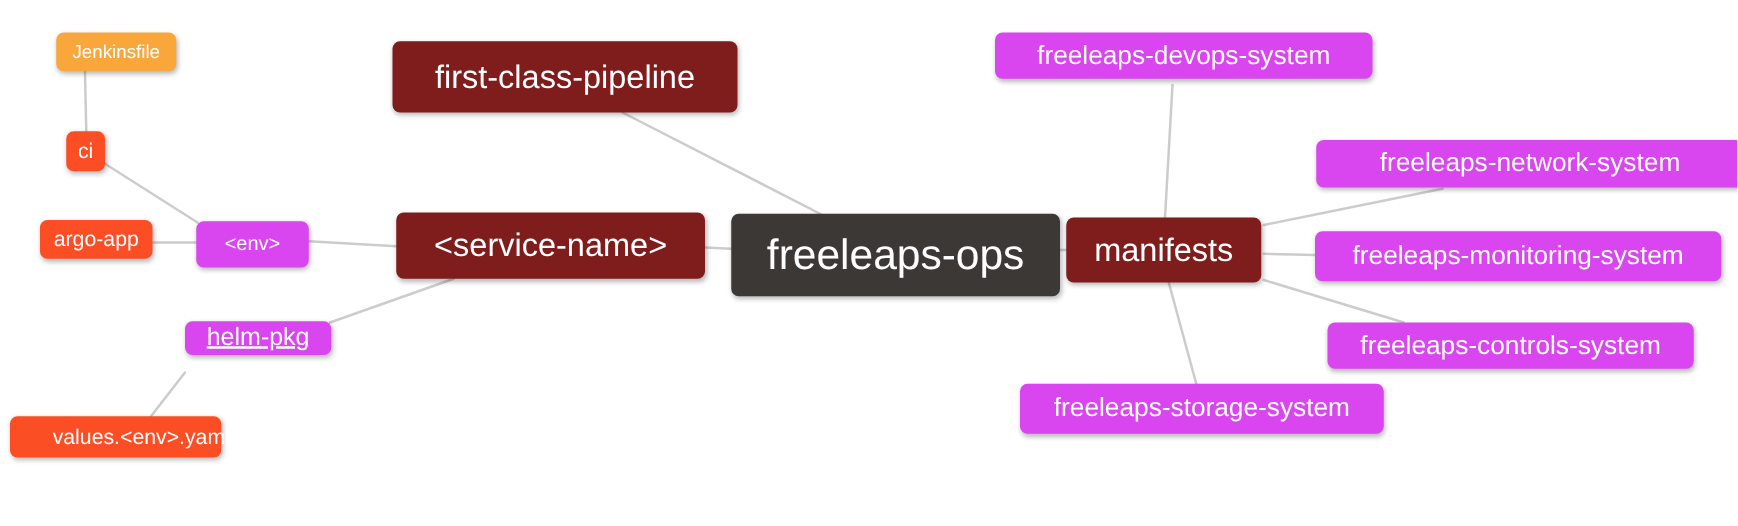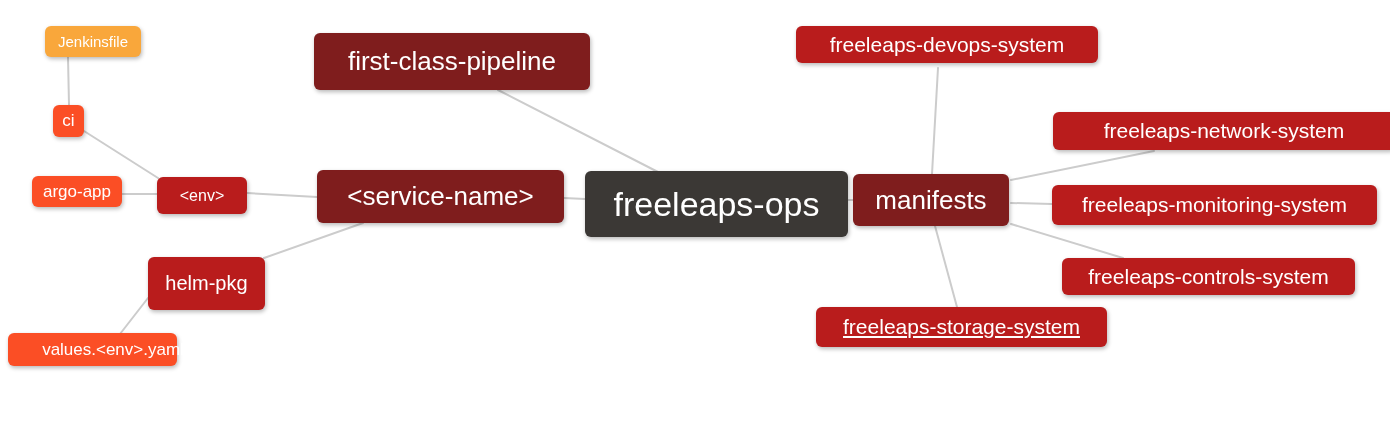--- a/index.html
+++ b/index.html
@@ -27,40 +27,40 @@
     align-items: center;
     justify-content: center;
     color: #ffffff;
     border-radius: 6px;
     box-shadow: 1px 2px 4px rgba(0,0,0,0.28);
     white-space: nowrap;
     cursor: pointer;
     box-sizing: border-box;
   }
   .blue   { background: #7f1d1d; }
-  .green  { background: #b91c1c; }
+  .green  { background: #d946ef; }
   .orange { background: #f9a73b; margin-left: 25px; }
   .red    { background: #fb4e25; }
   .dark   { background: #3b3835; }
 
   .n-jenkinsfile { left: 20px;   top: 26px;  width: 96px;  height: 31px; font-size: 15px; }
   .n-ci          { left: 53px;   top: 105px; width: 31px;  height: 32px; font-size: 17px; }
   .n-argo        { left: 32px;   top: 176px; width: 90px;  height: 31px; font-size: 17px; }
   .n-env         { left: 157px;  top: 177px; width: 90px;  height: 37px; font-size: 16px; }
-  .n-helm        { left: 148px;  top: 257px; width: 117px; height: 53px; font-size: 20px; }
+  .n-helm        { left: 148px;  top: 257px; width: 117px; height: 27px; font-size: 20px; text-decoration: underline; }
   .n-values      { left: 8px;    top: 333px; width: 169px; height: 33px; font-size: 17px; padding-left: 41px; }
   .n-pipeline    { left: 314px;  top: 33px;  width: 276px; height: 57px; font-size: 26px; }
   .n-service     { left: 317px;  top: 170px; width: 247px; height: 53px; font-size: 26px; text-align: center; }
   .n-root        { left: 585px;  top: 171px; width: 263px; height: 66px; font-size: 34px; }
   .n-manifests   { left: 853px;  top: 174px; width: 156px; height: 52px; font-size: 26px; }
   .n-devops      { left: 796px;  top: 26px;  width: 302px; height: 37px; font-size: 21px; }
   .n-network     { left: 1053px; top: 112px; width: 342px; height: 38px; font-size: 21px; }
   .n-monitoring  { left: 1052px; top: 185px; width: 325px; height: 40px; font-size: 21px; }
   .n-controls    { left: 1062px; top: 258px; width: 293px; height: 37px; font-size: 21px; }
-  .n-storage     { left: 816px;  top: 307px; width: 291px; height: 40px; font-size: 21px; text-decoration: underline; }
+  .n-storage     { left: 816px;  top: 307px; width: 291px; height: 40px; font-size: 21px; }
 </style>
 </head>
 <body>
 
 <div class="canvas">
 
   <svg class="edges" viewBox="0 0 1390 421" xmlns="http://www.w3.org/2000/svg">
     <line x1="68" y1="57" x2="69" y2="105"></line>
     <line x1="84" y1="131" x2="158" y2="178"></line>
     <line x1="122" y1="194" x2="157" y2="194"></line>

